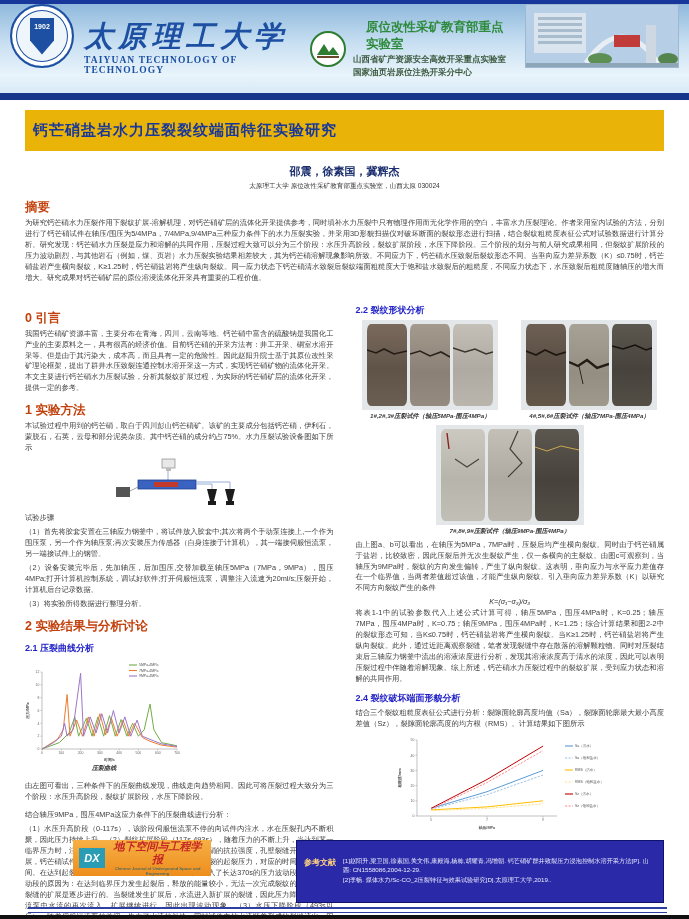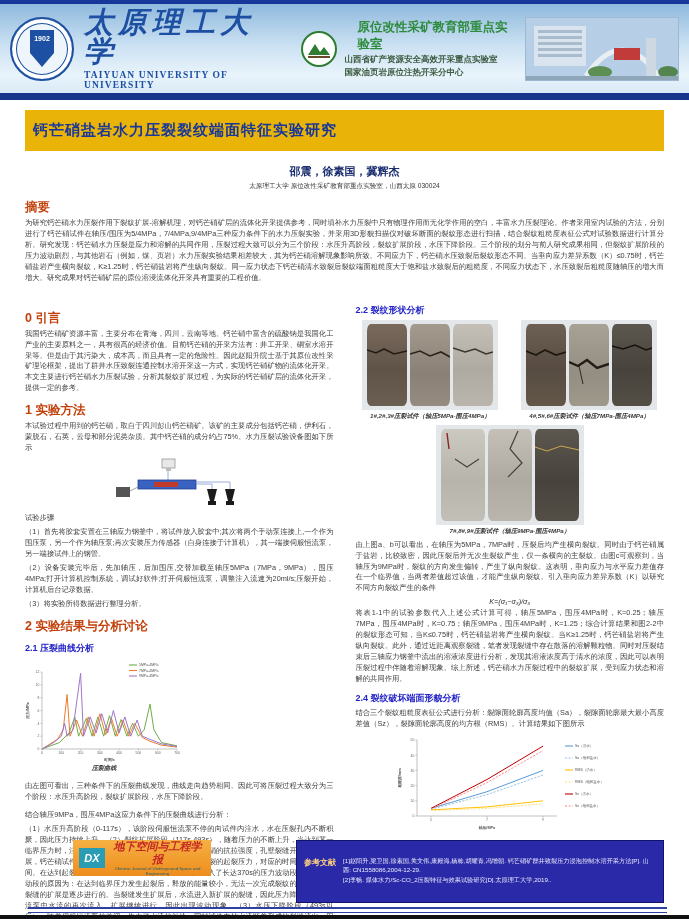--- a/index.html
+++ b/index.html
@@ -1,21 +1,21 @@
 <!DOCTYPE html>
 <html><head>
 <meta charset="utf-8">
 <style>
   html,body{margin:0;padding:0;background:#fff;}
   .page{width:689px;height:919px;position:relative;overflow:hidden;background:#fff;
         font-family:"Liberation Sans",sans-serif;margin:0 auto;}
   
   .topstrip{height:4px;background:#17379b;}
   .hdr{height:89px;background:linear-gradient(180deg,#8fb9dd 0%,#c9e0f2 45%,#e9f4fb 80%,#d8eaf7 100%);
-       display:flex;align-items:center;padding:0 10px;gap:10px;}
+       display:flex;padding:0 10px;gap:10px;}
   .seal{width:60px;height:60px;border-radius:50%;border:2px solid #1d50a2;background:#eef5fb;
         display:flex;align-items:center;justify-content:center;flex:0 0 auto;
         box-shadow:inset 0 0 0 4px #fff, inset 0 0 0 5px #1d50a2;}
   .seal-shield{width:24px;height:32px;background:#1d50a2;color:#fff;font-size:7px;font-weight:bold;
         clip-path:polygon(0 0,100% 0,100% 62%,50% 100%,0 62%);display:flex;justify-content:center;
         align-items:flex-start;padding-top:5px;}
   .uni-block{display:flex;flex-direction:column;justify-content:center;}
   .uni-cn{font-family:"DejaVu Serif",serif;font-style:italic;font-weight:bold;font-size:29px;
         color:#1d50a2;letter-spacing:5px;line-height:1;}
   .uni-en{font-family:"Liberation Serif",serif;font-weight:bold;font-size:9.5px;color:#1d50a2;
@@ -84,21 +84,21 @@
   <div class="topstrip"></div>
 
   <div class="hdr">
     <div class="seal">
       <div class="seal-shield">
         <span>1902</span>
       </div>
     </div>
     <div class="uni-block">
       <div class="uni-cn">太原理工大学</div>
-      <div class="uni-en">TAIYUAN UNIVERSITY OF UNIVERSITY</div>
+      <div class="uni-en">TAIYUAN TECHNOLOGY OF TECHNOLOGY</div>
     </div>
     <div class="lab-block">
       <div class="lab-logo">
         <svg width="28" height="28" viewBox="0 0 28 28">
           <circle cx="14" cy="14" r="13" fill="#fff"></circle>
           <path d="M3 20 L10 9 L15 17 L19 12 L25 20 Z" fill="#2e7d32"></path>
           <path d="M3 21 h22 v2 h-22 Z" fill="#6a4a2a"></path>
         </svg>
       </div>
       <div class="lab-lines">

